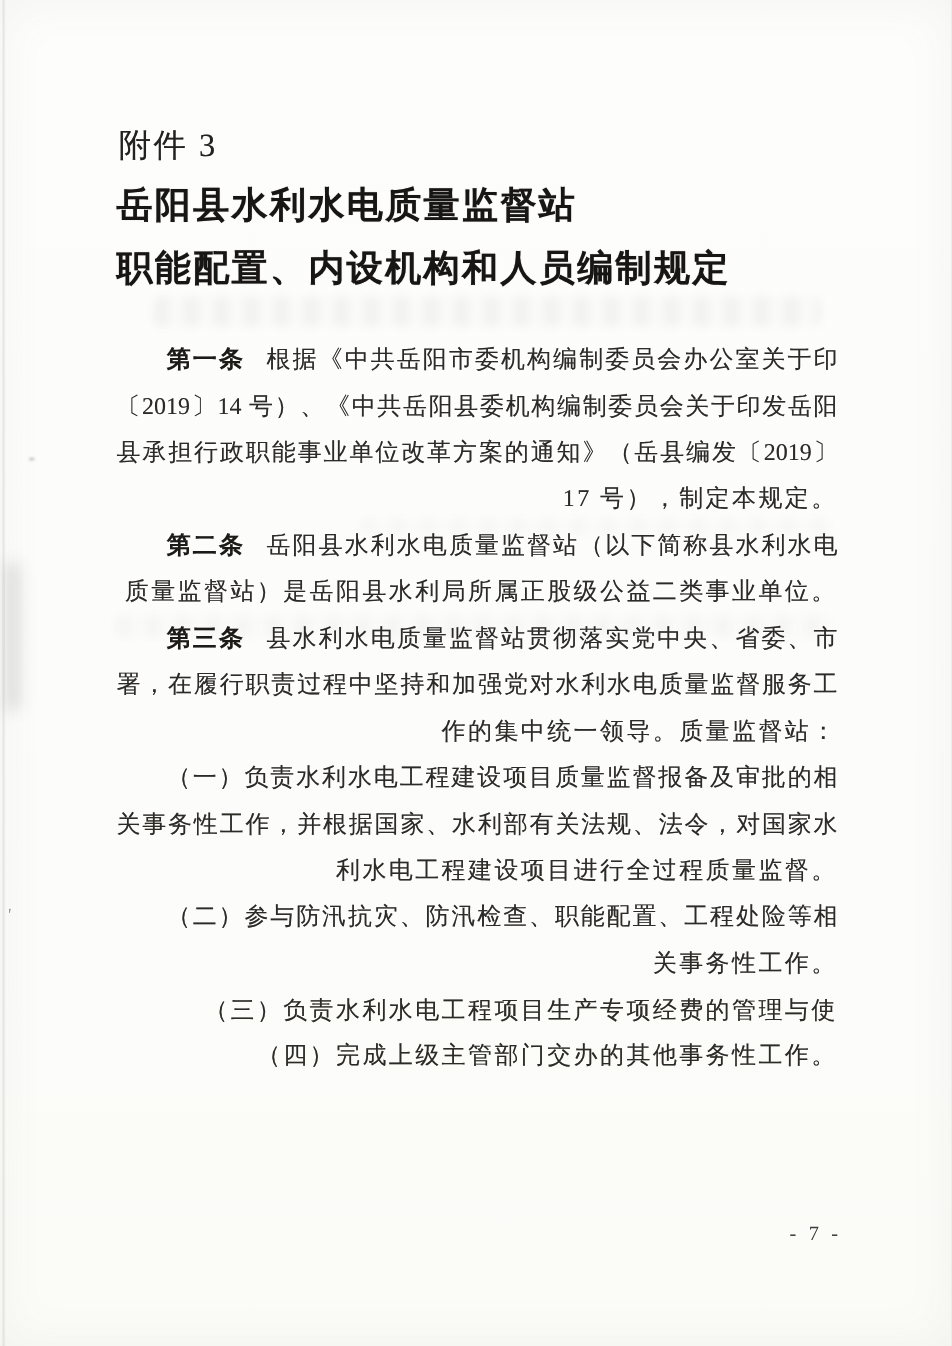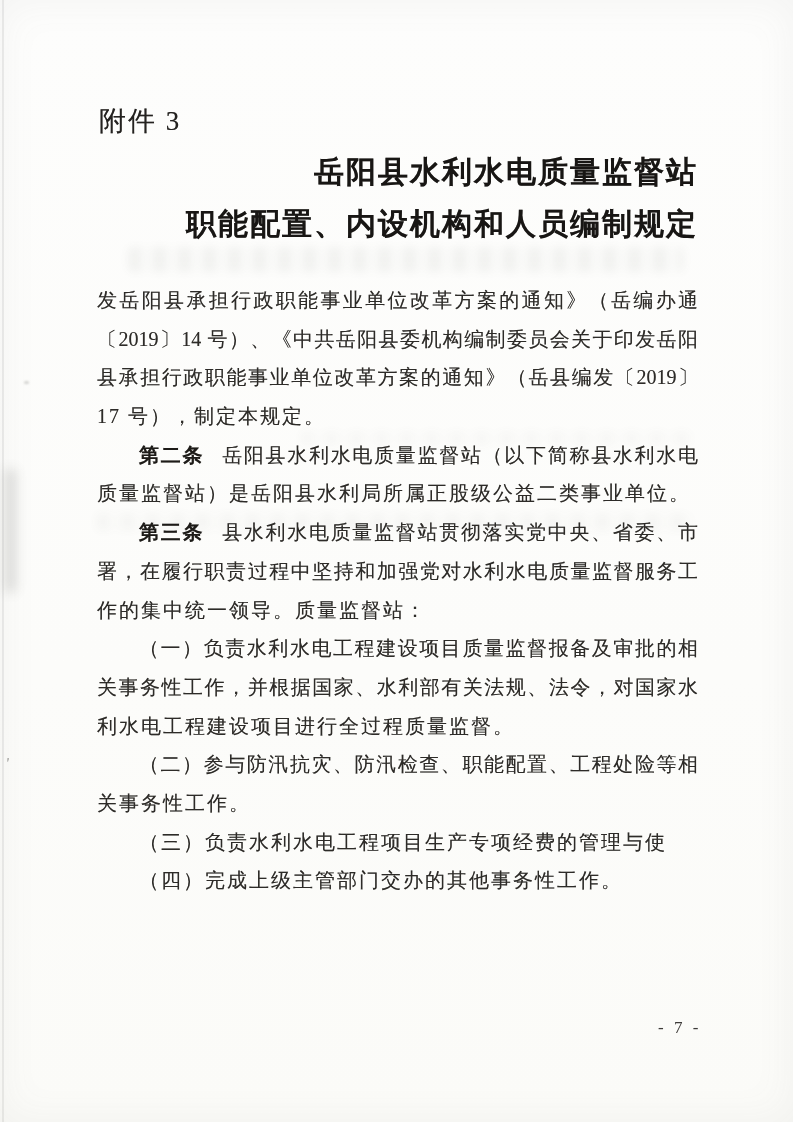--- a/index.html
+++ b/index.html
@@ -20,42 +20,42 @@
     position: absolute; left: 2px; top: 0; width: 2px; height: 100%;
     background: rgba(90,90,85,0.10);
   }
   .attachment {
     position: absolute; left: 99px; top: 103px;
     font-size: 27px; letter-spacing: 2px; color: #242220;
     text-shadow: 0 0 0.5px rgba(60,60,55,0.55);
   }
   .title {
     position: absolute; left: 97px; top: 146px; width: 601px;
-    text-align: right;
+    text-align: left;
     font-family: "Liberation Sans", "DejaVu Sans", sans-serif;
     font-weight: 700;
     font-size: 30px; line-height: 52px; letter-spacing: 2px;
     color: #181614;
     text-shadow: 0 0 0.6px rgba(40,38,35,0.6);
   }
   .body-lines {
     position: absolute; left: 97px; top: 281px; width: 601px;
     font-size: 20px; color: #2d2b28;
     text-shadow: 0 0 0.5px rgba(70,68,64,0.5);
   }
   .line {
     height: 38.7px; line-height: 38.7px;
     overflow: hidden;
   }
   .line.just {
     text-align: justify;
     text-align-last: justify;
     text-justify: inter-character;
   }
-  .line:not(.just) { letter-spacing: 2px; }
+  .line:not(.just) { letter-spacing: 2px; text-align: right; }
   .line.ind { padding-left: 42px; }
   .lead {
     font-family: "Liberation Sans", "DejaVu Sans", sans-serif;
     font-weight: 700;
     color: #1d1b18;
     margin-right: 18px;
   }
   .pagenum {
     position: absolute; left: 658px; top: 1018px;
     font-size: 17px; letter-spacing: 3px; color: #3c3a38;
@@ -98,21 +98,21 @@
   <div class="speck-2"></div>
 
   <div class="attachment">附件 3</div>
 
   <div class="title">
     <div>岳阳县水利水电质量监督站</div>
     <div>职能配置、内设机构和人员编制规定</div>
   </div>
 
   <div class="body-lines">
-      <div class="line just"><span class="line-text">发岳阳县承担行政职能事业单位改革方案的通知》（岳编办通</span></div>
+      <div class="line just ind"><span class="lead">第一条</span><span class="line-text">根据《中共岳阳市委机构编制委员会办公室关于印</span></div>
       <div class="line just"><span class="line-text">〔2019〕14 号）、《中共岳阳县委机构编制委员会关于印发岳阳</span></div>
       <div class="line just"><span class="line-text">县承担行政职能事业单位改革方案的通知》（岳县编发〔2019〕</span></div>
       <div class="line"><span class="line-text">17 号），制定本规定。</span></div>
       <div class="line just ind"><span class="lead">第二条</span><span class="line-text">岳阳县水利水电质量监督站（以下简称县水利水电</span></div>
       <div class="line"><span class="line-text">质量监督站）是岳阳县水利局所属正股级公益二类事业单位。</span></div>
       <div class="line just ind"><span class="lead">第三条</span><span class="line-text">县水利水电质量监督站贯彻落实党中央、省委、市</span></div>
       <div class="line just"><span class="line-text">署，在履行职责过程中坚持和加强党对水利水电质量监督服务工</span></div>
       <div class="line"><span class="line-text">作的集中统一领导。质量监督站：</span></div>
       <div class="line just ind"><span class="line-text">（一）负责水利水电工程建设项目质量监督报备及审批的相</span></div>
       <div class="line just"><span class="line-text">关事务性工作，并根据国家、水利部有关法规、法令，对国家水</span></div>

